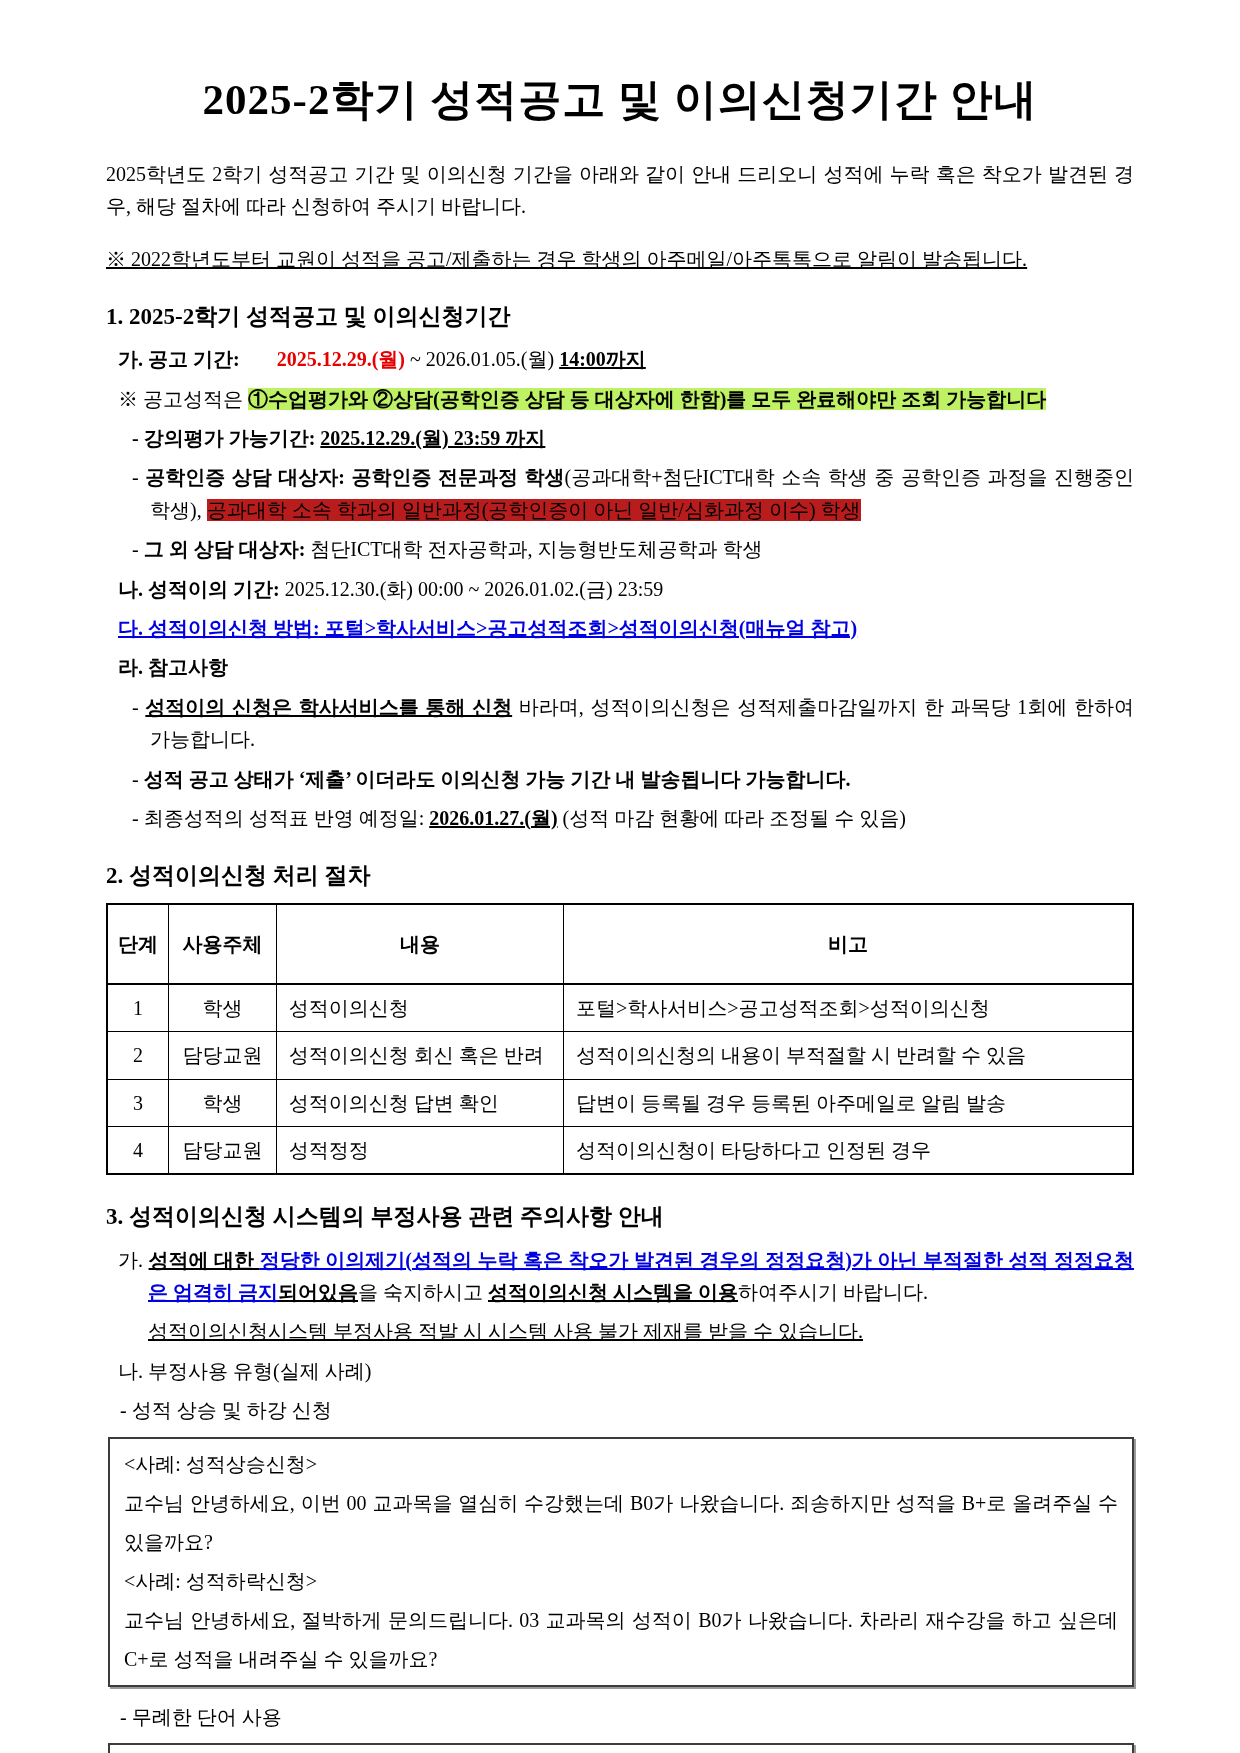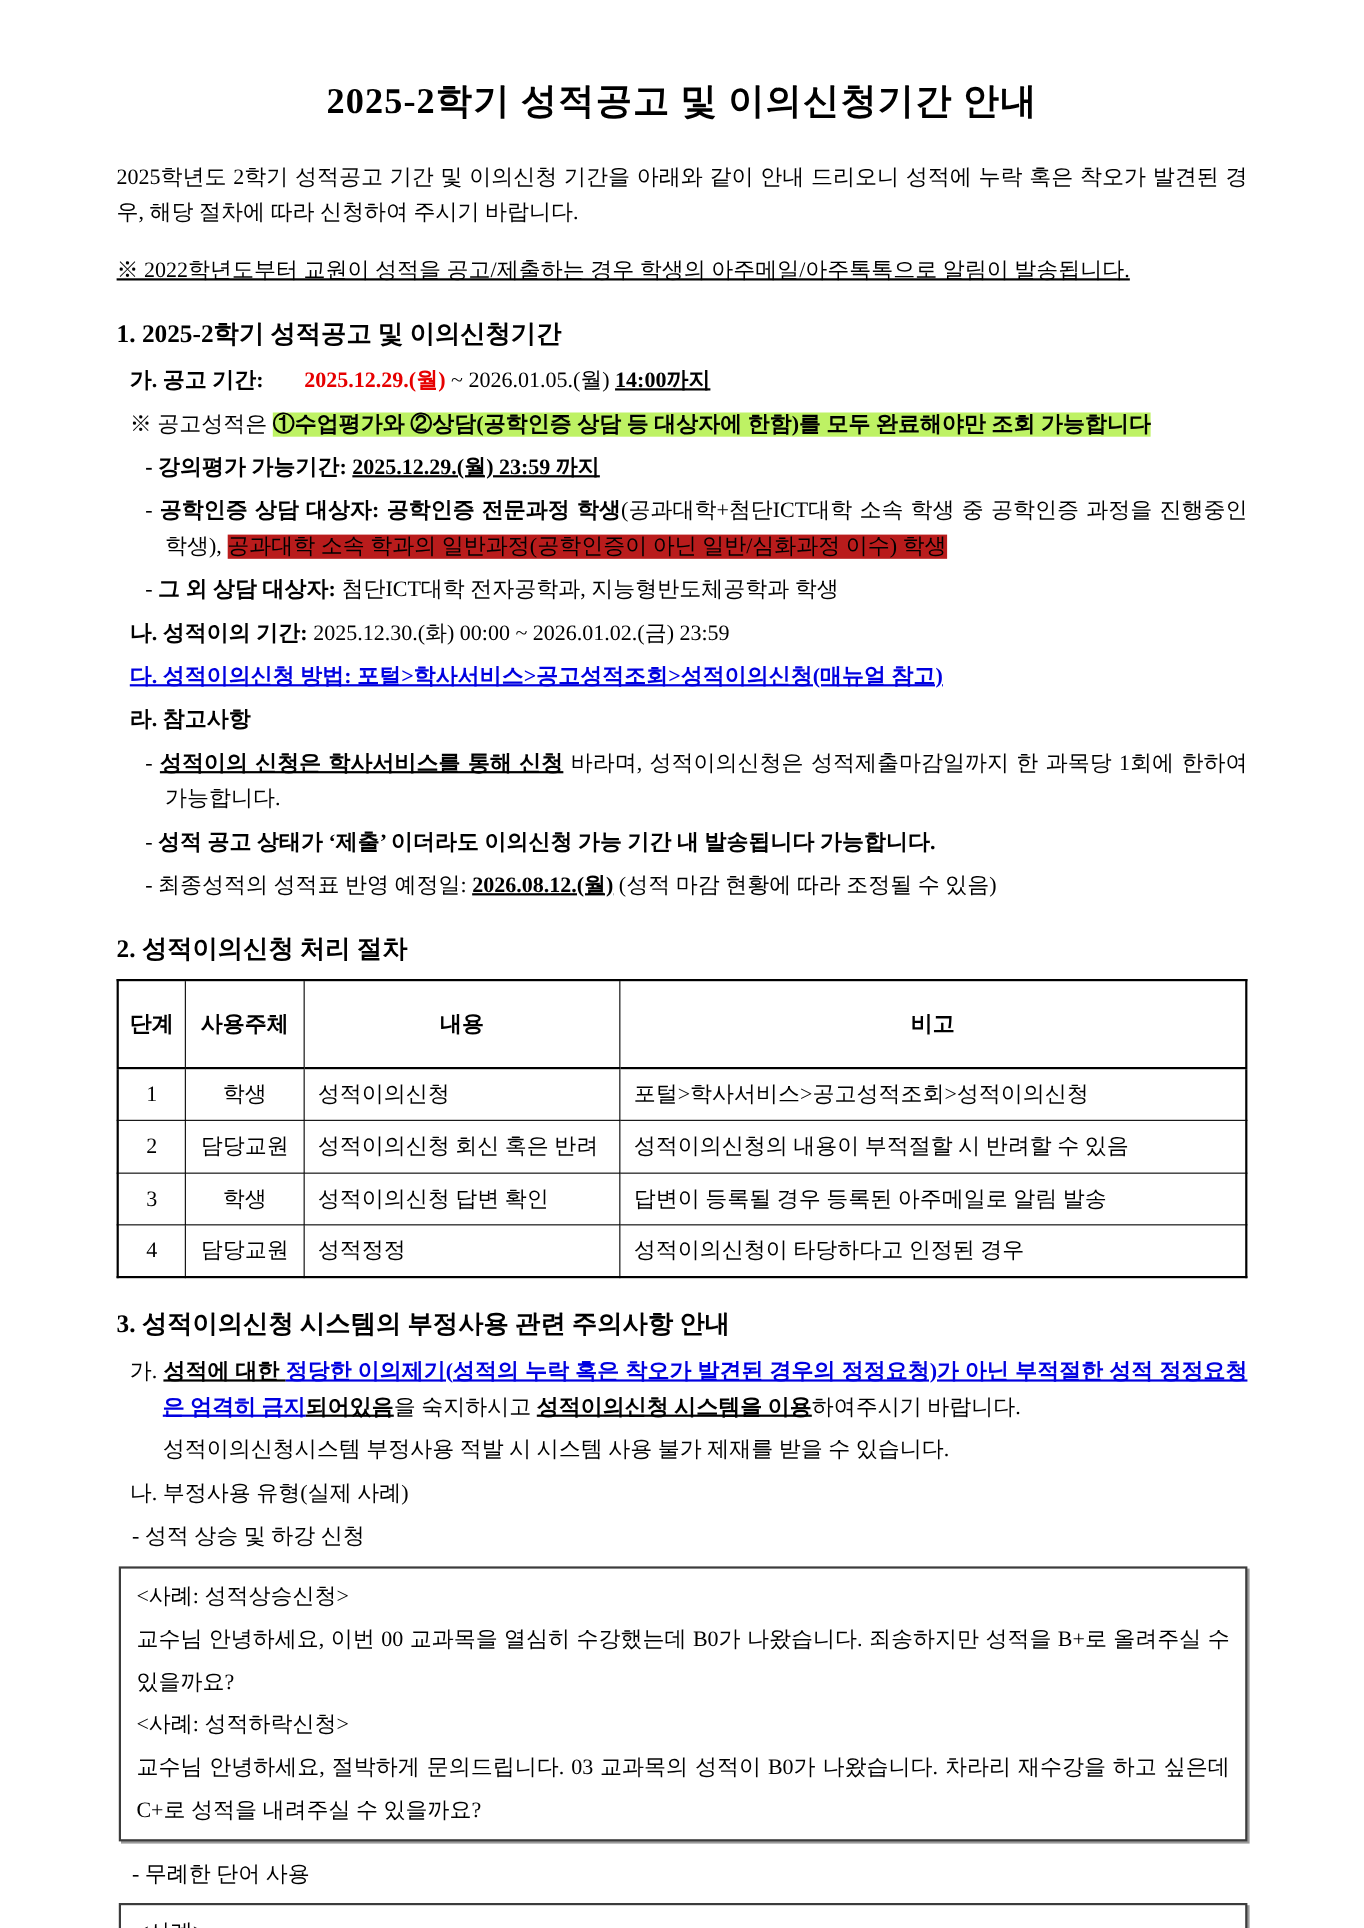--- a/index.html
+++ b/index.html
@@ -3,21 +3,21 @@
 <meta charset="utf-8">
 <style>
   html,body{margin:0;padding:0;background:#ffffff;}
   .page{
     width:1240px;height:1753px;box-sizing:border-box;
     padding:72px 106px 40px 106px;background:#ffffff;color:#000;
     font-family:"Liberation Serif","DejaVu Serif",serif;
     font-size:20px;line-height:1.62;position:relative;
   }
   .title{
-    text-align:center;font-size:33px;font-weight:bold;letter-spacing:1px;
+    text-align:center;font-size:43px;font-weight:bold;letter-spacing:1px;
     margin:0 0 30px 0;line-height:1.3;
   }
   .para{text-align:justify;margin:0 0 20px 0;}
   .notice{margin:0 0 26px 0;}
   .h-sec{font-size:23px;font-weight:bold;margin:26px 0 10px 0;line-height:1.4;}
   .line{margin:0 0 7px 0;}
   .ind1{margin-left:12px;}
   .ind2{margin-left:26px;padding-left:18px;text-indent:-18px;text-align:justify;}
   .hang{padding-left:30px;text-indent:-30px;text-align:justify;}
   .b{font-weight:bold;}
@@ -92,21 +92,21 @@
 
   <div class="line ind2">
     <span>- </span><span class="b u">성적이의 신청은 학사서비스를 통해 신청</span><span> 바라며, 성적이의신청은 성적제출마감일까지 한 과목당 1회에 한하여 가능합니다.</span>
   </div>
 
   <div class="line ind2">
     <span>- </span><span class="b">성적 공고 상태가 ‘제출’ 이더라도 이의신청 가능 기간 내 발송됩니다 가능합니다.</span>
   </div>
 
   <div class="line ind2">
-    <span>- 최종성적의 성적표 반영 예정일: </span><span class="b u">2026.08.12.(월)</span><span> (성적 마감 현황에 따라 조정될 수 있음)</span>
+    <span>- 최종성적의 성적표 반영 예정일: </span><span class="b u">2026.01.27.(월)</span><span> (성적 마감 현황에 따라 조정될 수 있음)</span>
   </div>
 
   <h2 class="h-sec">2. 성적이의신청 처리 절차</h2>
 
   <table class="proc">
     <colgroup>
       <col class="col-step">
         <col class="col-actor">
         <col class="col-content">
         <col class="col-note">
@@ -146,21 +146,21 @@
       </tr>
     </tbody>
   </table>
 
   <h2 class="h-sec">3. 성적이의신청 시스템의 부정사용 관련 주의사항 안내</h2>
 
   <div class="line ind1 hang">
     <span>가. </span><span class="b u">성적에 대한 </span><span class="b u blue">정당한 이의제기(성적의 누락 혹은 착오가 발견된 경우의 정정요청)가 아닌 부적절한 성적 정정요청은 엄격히 금지</span><span class="b u">되어있음</span><span>을 숙지하시고 </span><span class="b u">성적이의신청 시스템을 이용</span><span>하여주시기 바랍니다.</span>
   </div>
 
-  <div class="line" style="margin-left:42px;">성적이의신청시스템 부정사용 적발 시 시스템 사용 불가 제재를 받을 수 있습니다.</div>
+  <div class="line" style="margin-left:42px;text-decoration:underline;">성적이의신청시스템 부정사용 적발 시 시스템 사용 불가 제재를 받을 수 있습니다.</div>
 
   <div class="line ind1">나. 부정사용 유형(실제 사례)</div>
 
   <div class="dash-label">- 성적 상승 및 하강 신청</div>
 
   <div class="case-box">
     <div>&lt;사례: 성적상승신청&gt;</div>
     <div>교수님 안녕하세요, 이번 00 교과목을 열심히 수강했는데 B0가 나왔습니다. 죄송하지만 성적을 B+로 올려주실 수 있을까요?</div>
     <div>&lt;사례: 성적하락신청&gt;</div>
     <div>교수님 안녕하세요, 절박하게 문의드립니다. 03 교과목의 성적이 B0가 나왔습니다. 차라리 재수강을 하고 싶은데 C+로 성적을 내려주실 수 있을까요?</div>

